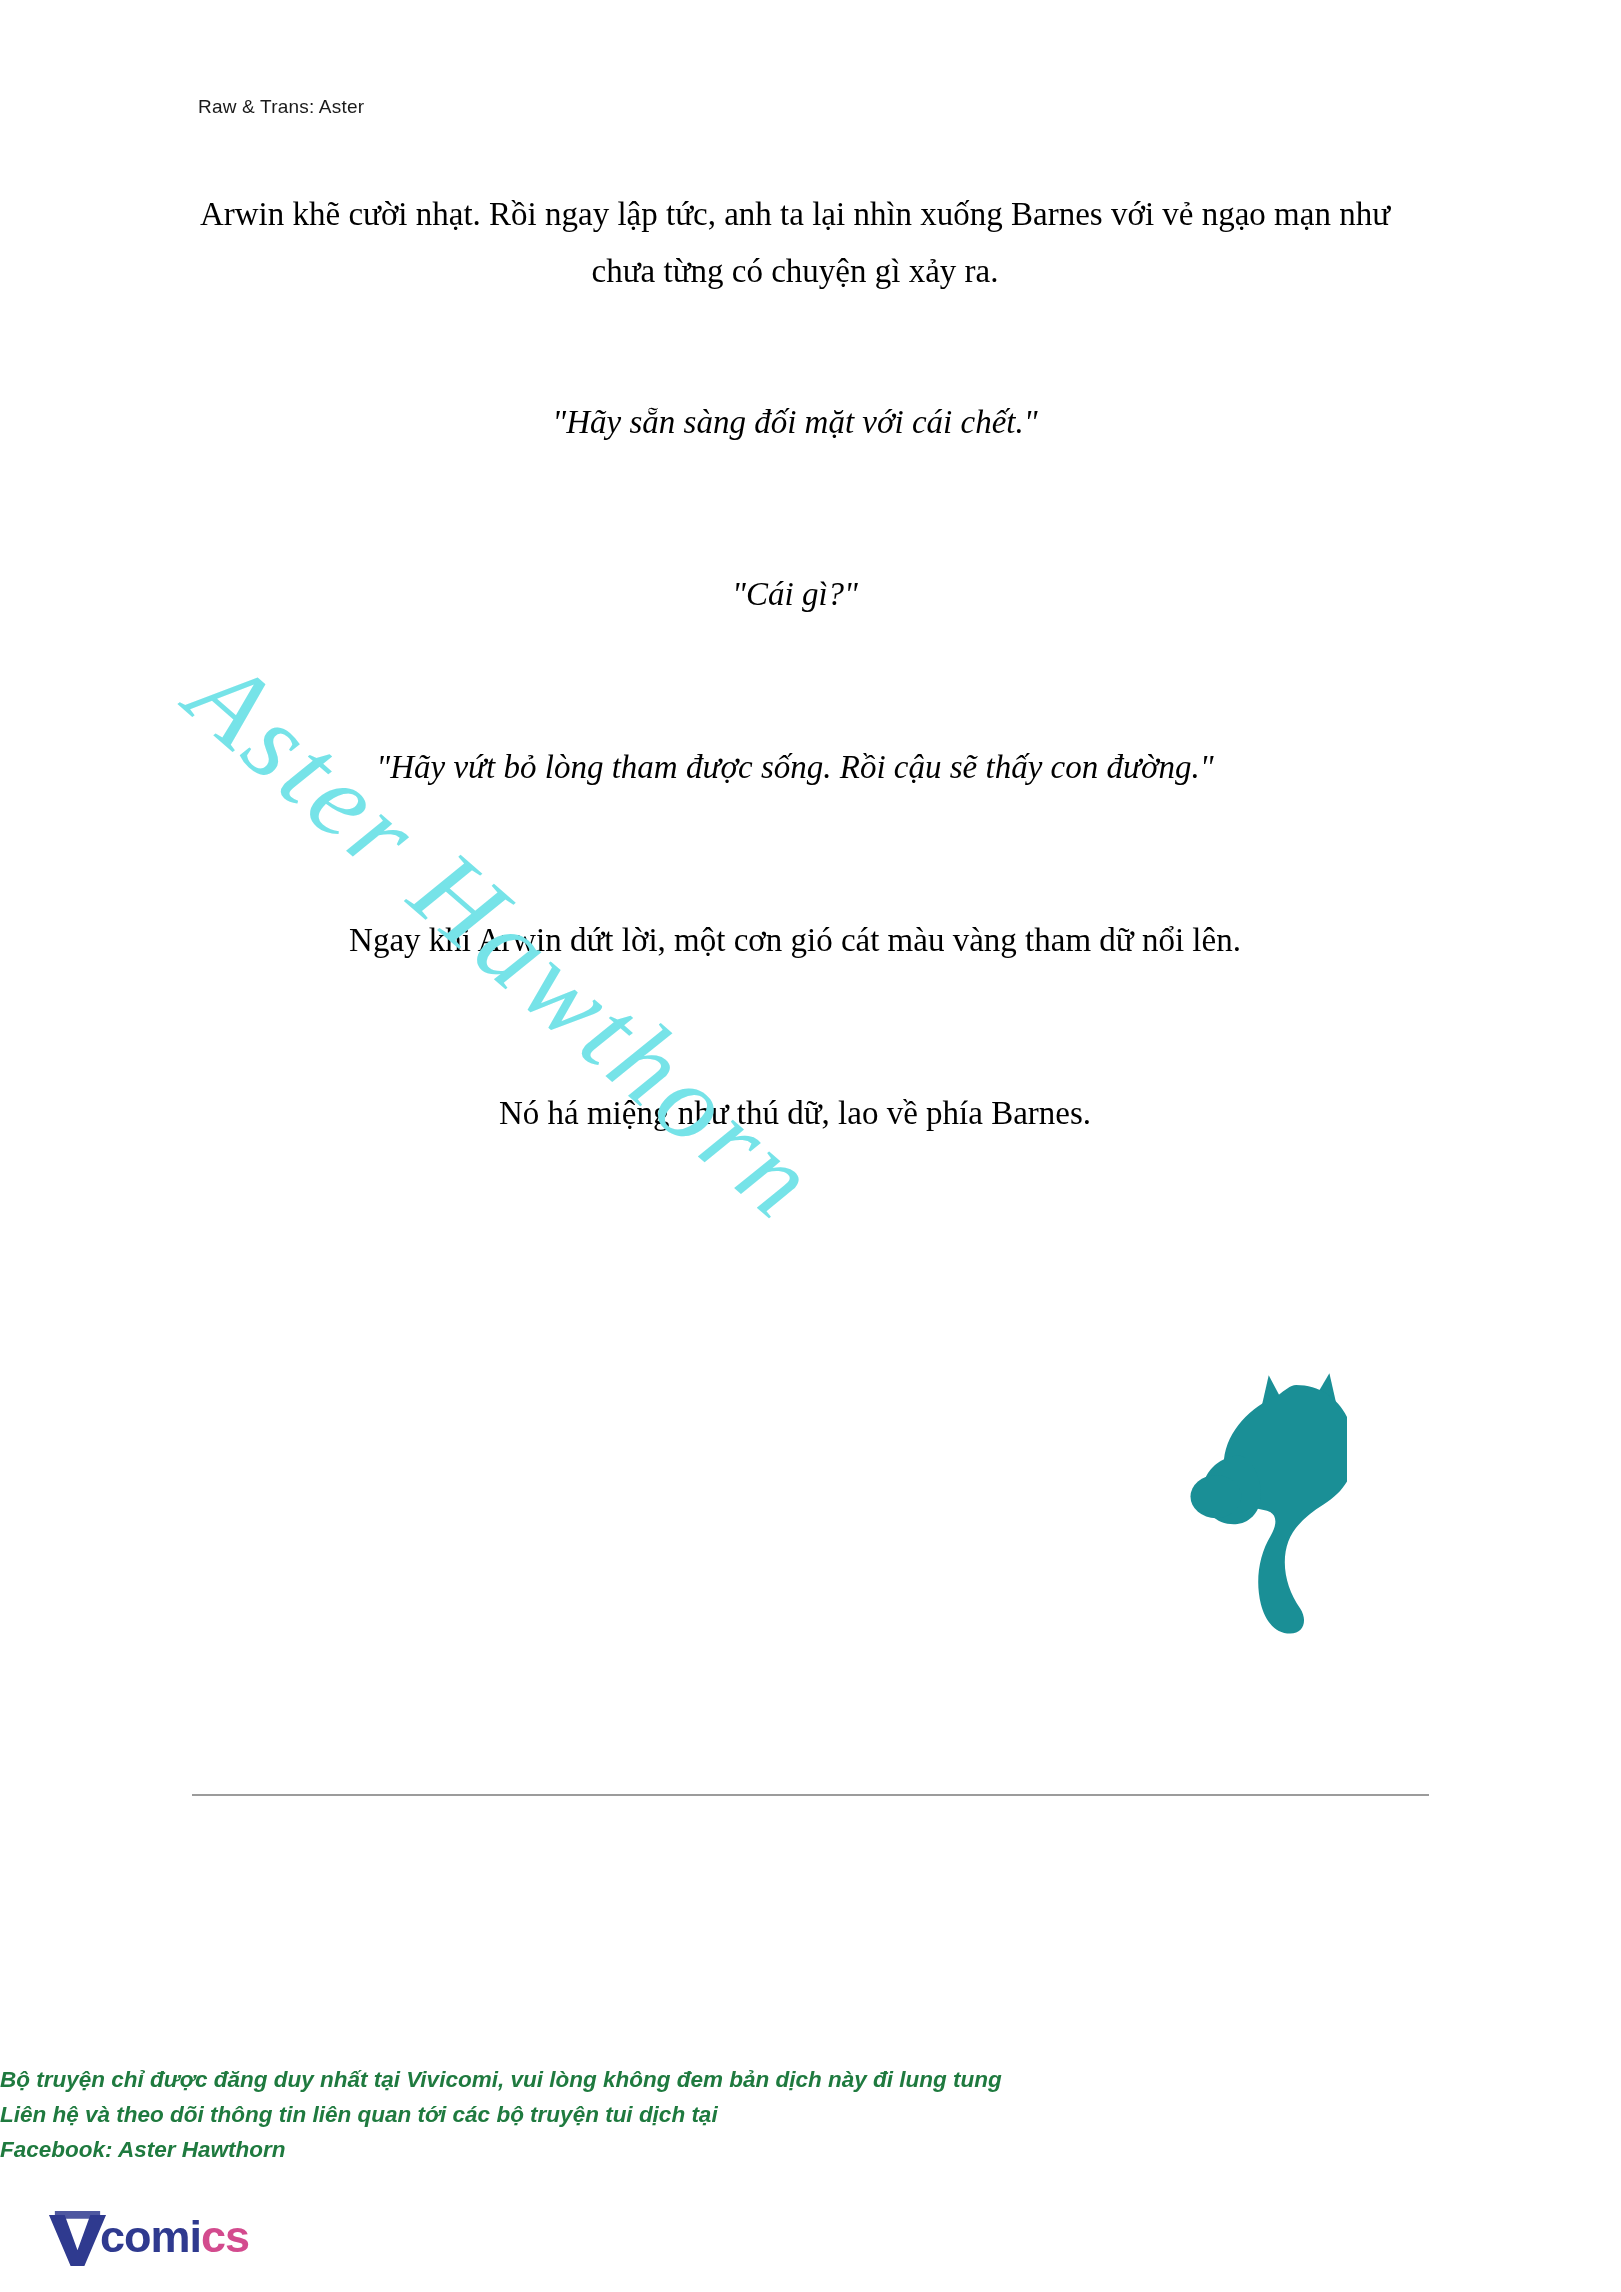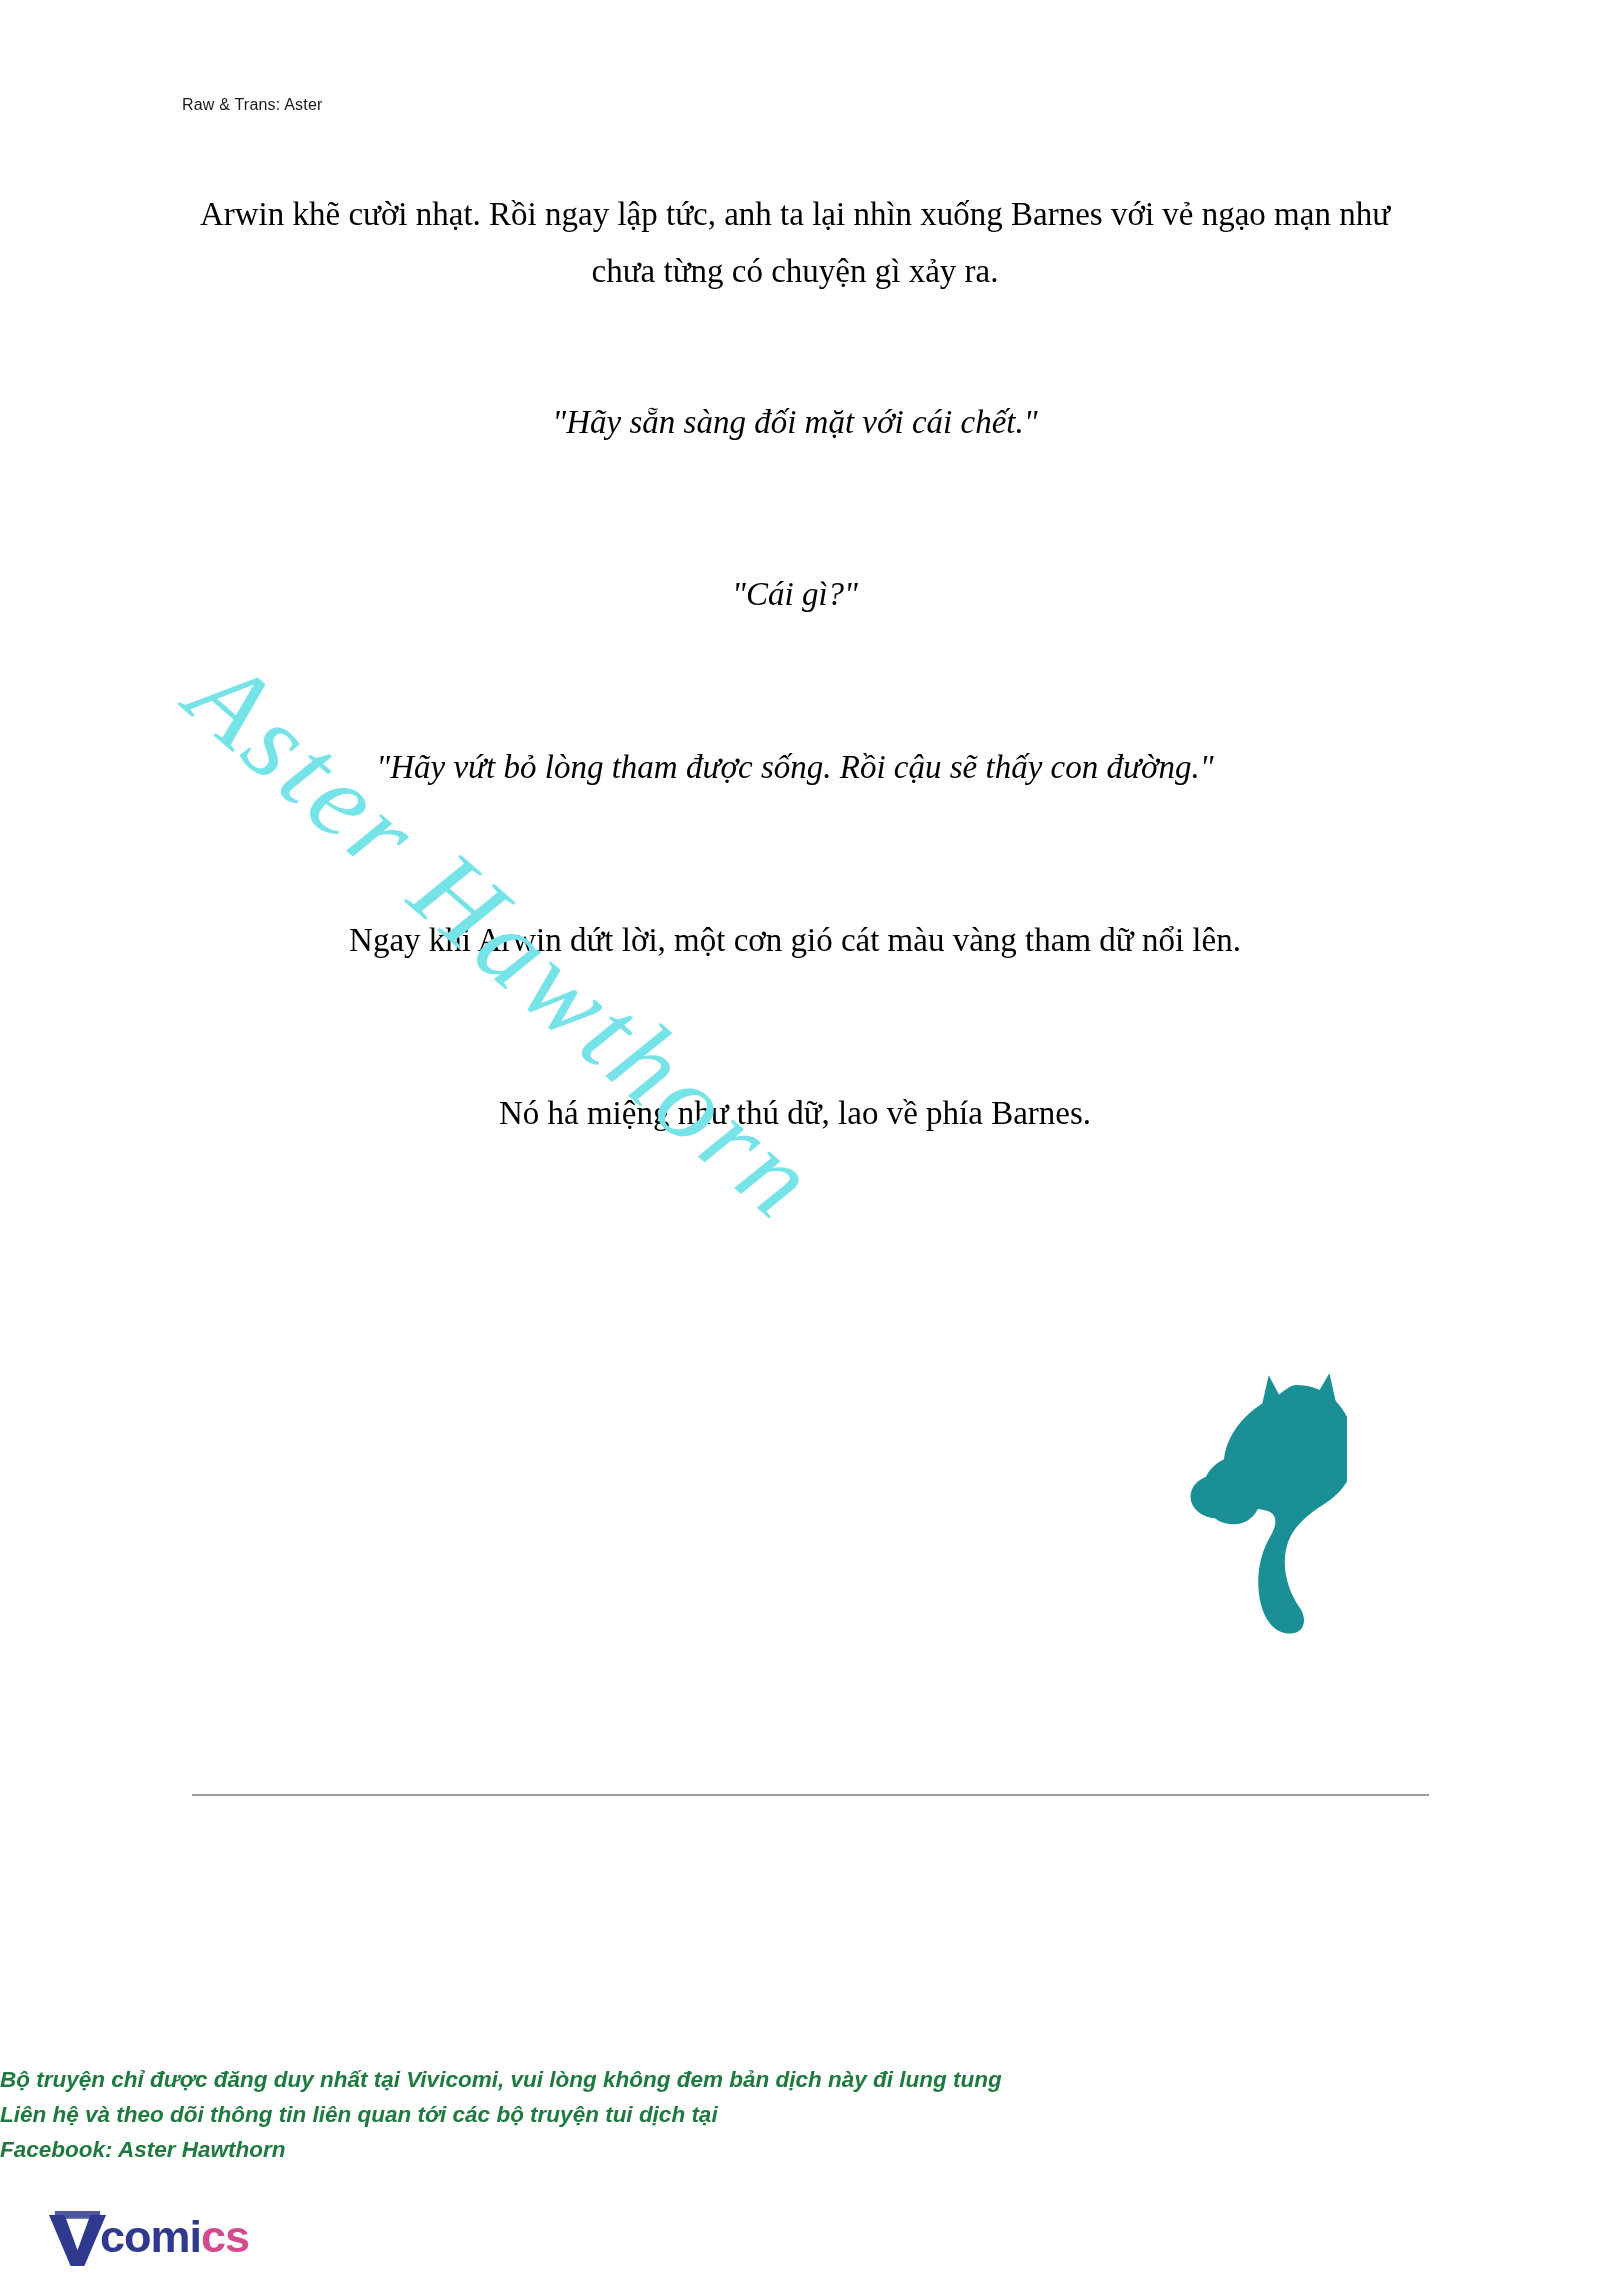--- a/index.html
+++ b/index.html
@@ -17,24 +17,24 @@
 
   .page {
     position: absolute;
     inset: 0;
     background: #ffffff;
   }
 
   
   .header-credit {
     position: absolute;
-    left: 182px;
+    left: 198px;
     top: 96px;
     font-family: "Liberation Sans", sans-serif;
-    font-size: 16px;
+    font-size: 19px;
     color: #1a1a1a;
     letter-spacing: 0.2px;
   }
 
   
   .body-col {
     position: absolute;
     left: 192px;
     top: 186px;
     width: 1196px;

